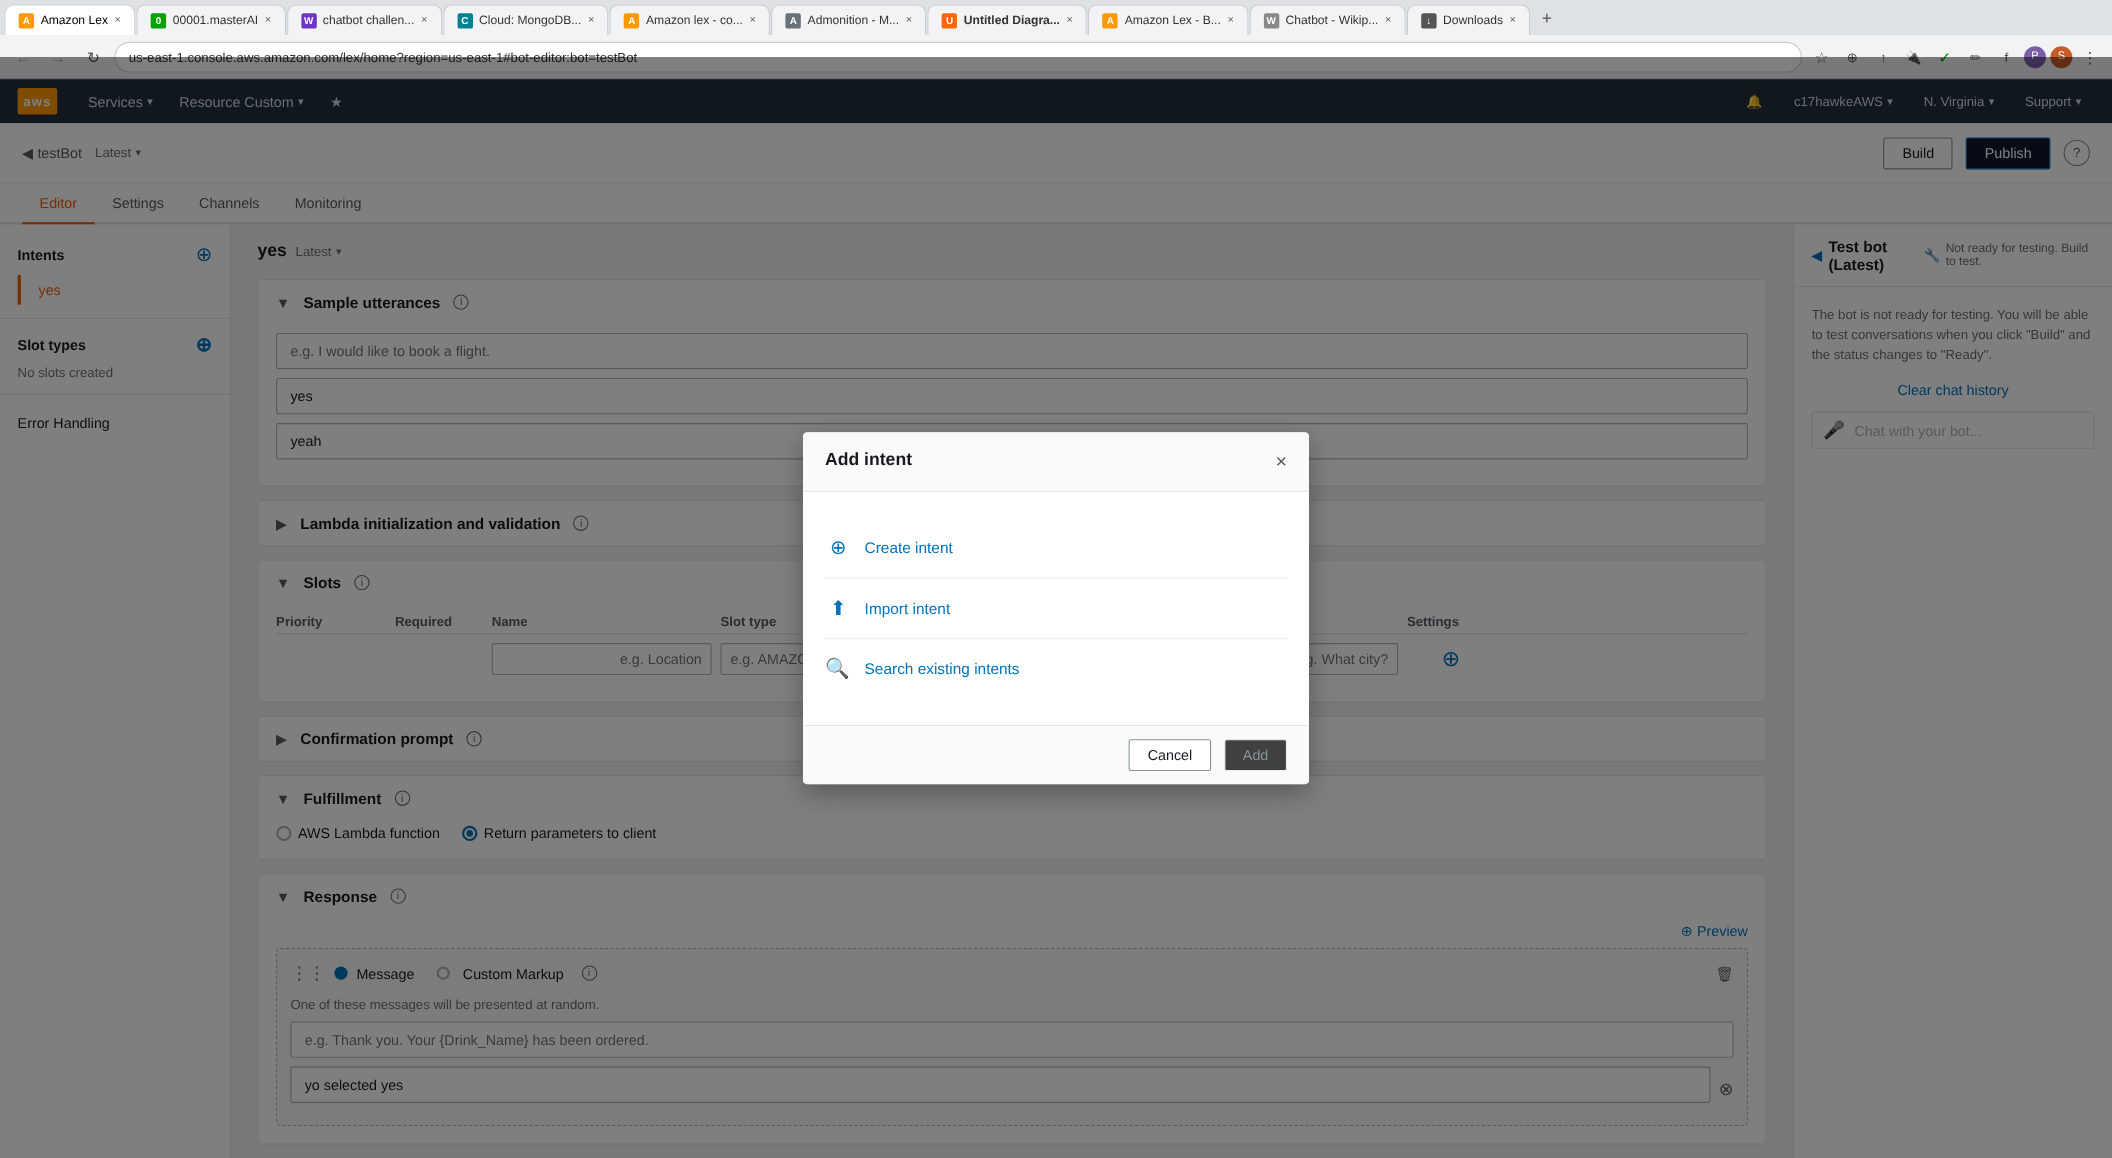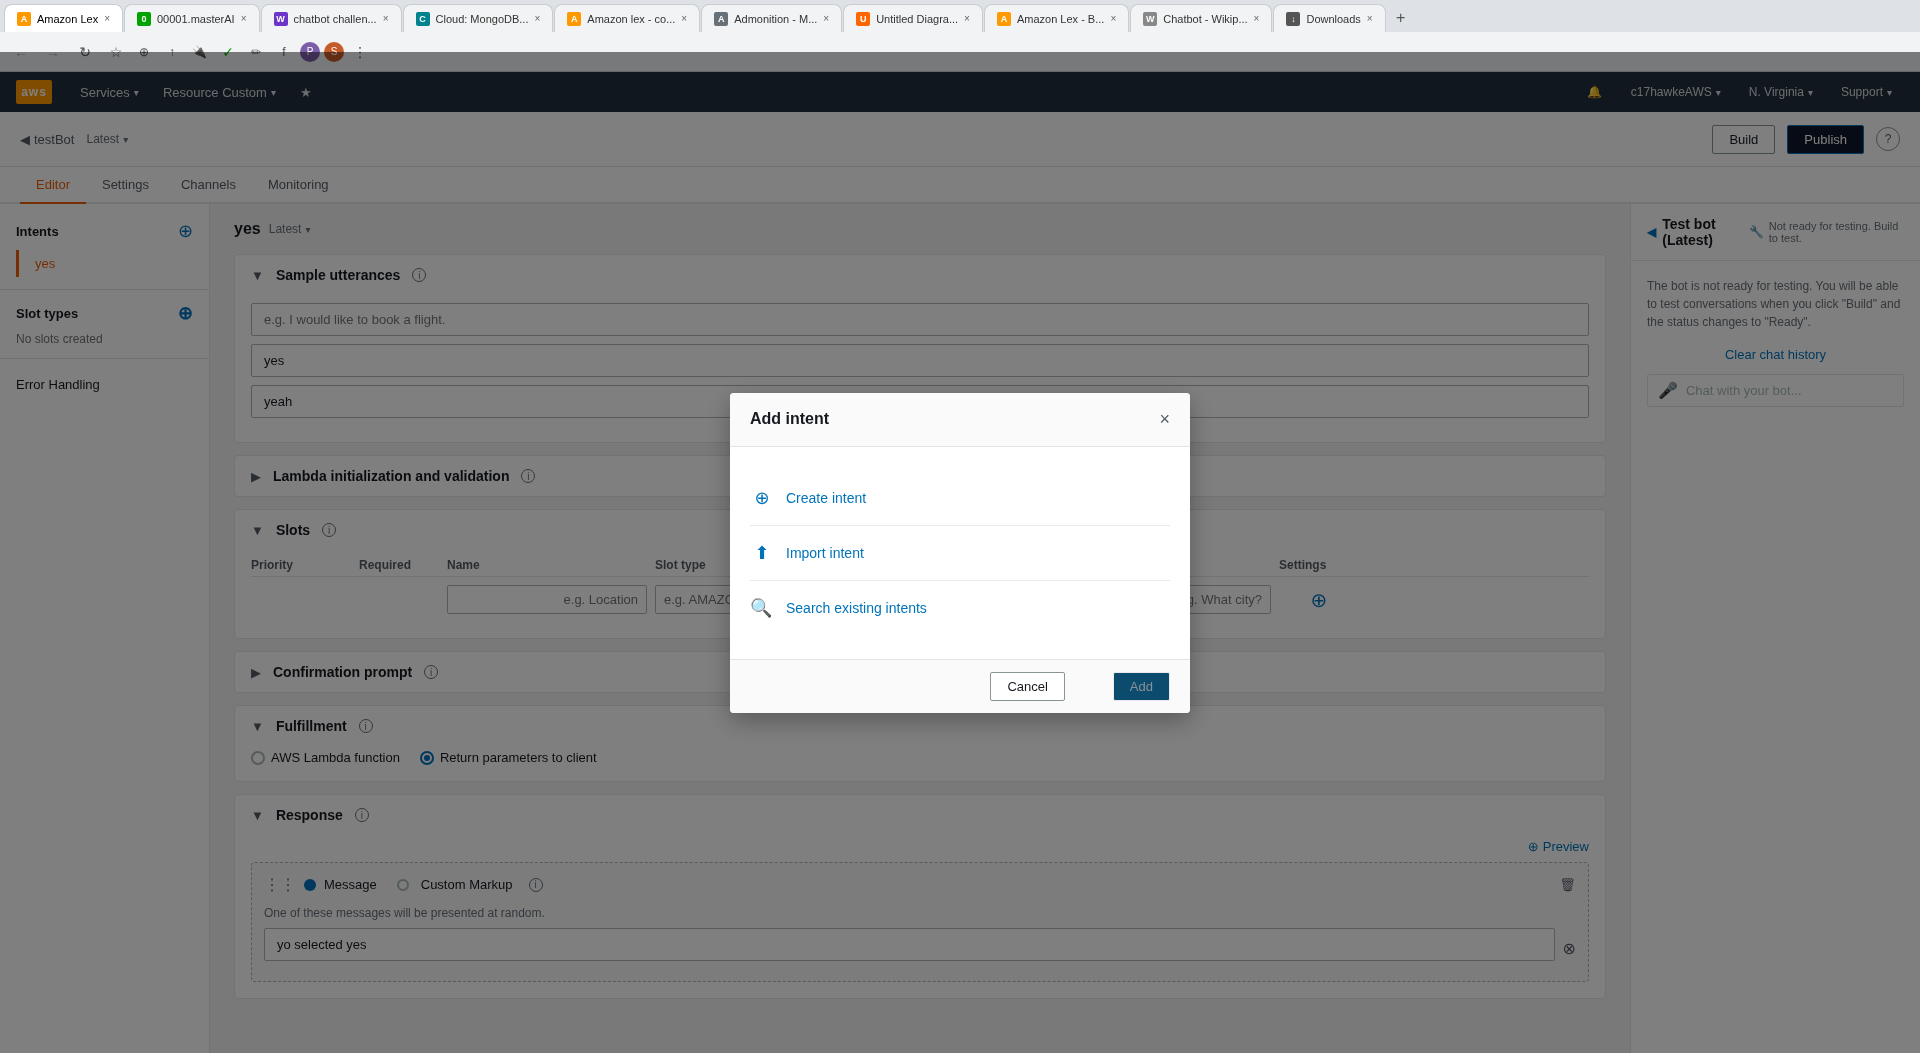--- a/index.html
+++ b/index.html
@@ -119,21 +119,21 @@
     .modal-header { background: #fafafa; border-bottom: 1px solid #e1e4e8; padding: 16px 20px; display: flex; align-items: center; justify-content: space-between; }
     .modal-title { font-size: 16px; font-weight: 600; color: #16191f; }
     .modal-close { color: #545b64; cursor: pointer; font-size: 18px; }
     .modal-body { padding: 24px 20px; }
     .modal-option { display: flex; align-items: center; gap: 12px; padding: 16px 0; border-bottom: 1px solid #e8eaed; cursor: pointer; }
     .modal-option:last-child { border-bottom: none; }
     .modal-option-icon { color: #0073bb; font-size: 18px; width: 24px; text-align: center; }
     .modal-option-text { color: #0073bb; font-size: 14px; }
     .modal-footer { background: #fafafa; border-top: 1px solid #e1e4e8; padding: 12px 20px; display: flex; align-items: center; justify-content: flex-end; gap: 12px; }
     .btn-cancel { background: #fff; border: 1px solid #879596; color: #16191f; padding: 6px 16px; border-radius: 2px; cursor: pointer; font-size: 13px; }
-    .btn-add-disabled { background: #0c4a6e; border: 1px solid #e9ebed; color: #879596; padding: 6px 16px; border-radius: 2px; cursor: not-allowed; font-size: 13px; margin-left: 36px; }
+    .btn-add-disabled { background: #404040; border: 1px solid #e9ebed; color: #879596; padding: 6px 16px; border-radius: 2px; cursor: not-allowed; font-size: 13px; }
 
     
     .page-footer { background: #fff; border-top: 1px solid #e1e4e8; padding: 6px 16px; display: flex; align-items: center; justify-content: space-between; font-size: 12px; color: #545b64; }
 
     
     .center-content::-webkit-scrollbar { width: 6px; }
     .center-content::-webkit-scrollbar-thumb { background: #c9cdd2; border-radius: 3px; }
 
     .collapse-arrow { color: #545b64; margin-right: 4px; }
 
@@ -171,21 +171,21 @@
       <span style="font-size:11px;">Amazon lex - co...</span>
       <span class="tab-close">×</span>
     </div>
     <div class="browser-tab">
       <div class="tab-favicon" style="background:#687078; display:flex;align-items:center;justify-content:center;color:#fff;font-size:9px;font-weight:bold;">A</div>
       <span style="font-size:11px;">Admonition - M...</span>
       <span class="tab-close">×</span>
     </div>
     <div class="browser-tab">
       <div class="tab-favicon" style="background:#ff6600; display:flex;align-items:center;justify-content:center;color:#fff;font-size:9px;font-weight:bold;">U</div>
-      <span style="font-size:11px;">Untitled Diagra...</span>
+      <span style="font-size:11px;font-weight:bold;">Untitled Diagra...</span>
       <span class="tab-close">×</span>
     </div>
     <div class="browser-tab">
       <div class="tab-favicon" style="background:#ff9900; display:flex;align-items:center;justify-content:center;color:#fff;font-size:9px;font-weight:bold;">A</div>
       <span style="font-size:11px;">Amazon Lex - B...</span>
       <span class="tab-close">×</span>
     </div>
     <div class="browser-tab">
       <div class="tab-favicon" style="background:#888; display:flex;align-items:center;justify-content:center;color:#fff;font-size:9px;font-weight:bold;">W</div>
       <span style="font-size:11px;">Chatbot - Wikip...</span>
@@ -195,20 +195,23 @@
       <div class="tab-favicon" style="background:#555; display:flex;align-items:center;justify-content:center;color:#fff;font-size:9px;">↓</div>
       <span style="font-size:11px;">Downloads</span>
       <span class="tab-close">×</span>
     </div>
     <div class="new-tab-btn">+</div>
   </div>
   <div class="browser-nav">
     <div class="nav-btn disabled">←</div>
     <div class="nav-btn disabled">→</div>
     <div class="nav-btn">↻</div>
+    <div class="address-bar">
+      <span>us-east-1.console.aws.amazon.com/lex/home?region=us-east-1#bot-editor:bot=testBot</span>
+    </div>
     <div class="nav-icons">
       <div class="nav-icon">☆</div>
       <div class="nav-icon" style="font-size:12px;">⊕</div>
       <div class="nav-icon" style="font-size:12px;">↑</div>
       <div class="nav-icon" style="font-size:12px;">🔌</div>
       <div class="nav-icon" style="color:#00a300;">✓</div>
       <div class="nav-icon" style="font-size:12px;">✏</div>
       <div class="nav-icon" style="font-size:12px;">f</div>
       <div class="nav-icon" style="width:20px;height:20px;border-radius:50%;background:#7b5ea7;color:#fff;font-size:10px;">P</div>
       <div class="nav-icon" style="width:20px;height:20px;border-radius:50%;background:#c45b29;color:#fff;font-size:10px;">S</div>
@@ -407,20 +410,21 @@
             <div class="response-header">
               <span style="color:#687078;font-size:16px;">⋮⋮</span>
               <div class="message-radio"></div>
               <span style="font-size:13px;color:#16191f;">Message</span>
               <div class="message-radio-empty" style="margin-left:12px;"></div>
               <span style="font-size:13px;color:#16191f;margin-left:4px;">Custom Markup</span>
               <span class="info-icon" style="margin-left:8px;">i</span>
               <span class="delete-icon" style="margin-left:auto;">🗑</span>
             </div>
             <p class="response-desc">One of these messages will be presented at random.</p>
+            <input class="response-input" type="text" placeholder="e.g. Thank you. Your {Drink_Name} has been ordered." style="">
             <div style="display:flex;align-items:center;gap:8px;">
               <input class="response-value" type="text" value="yo selected yes" style="flex: 1 1 0%;">
               <span style="color:#545b64;cursor:pointer;font-size:16px;">⊗</span>
             </div>
           </div>
         </div>
       </div>
     </div>
 
     <div class="right-panel">

